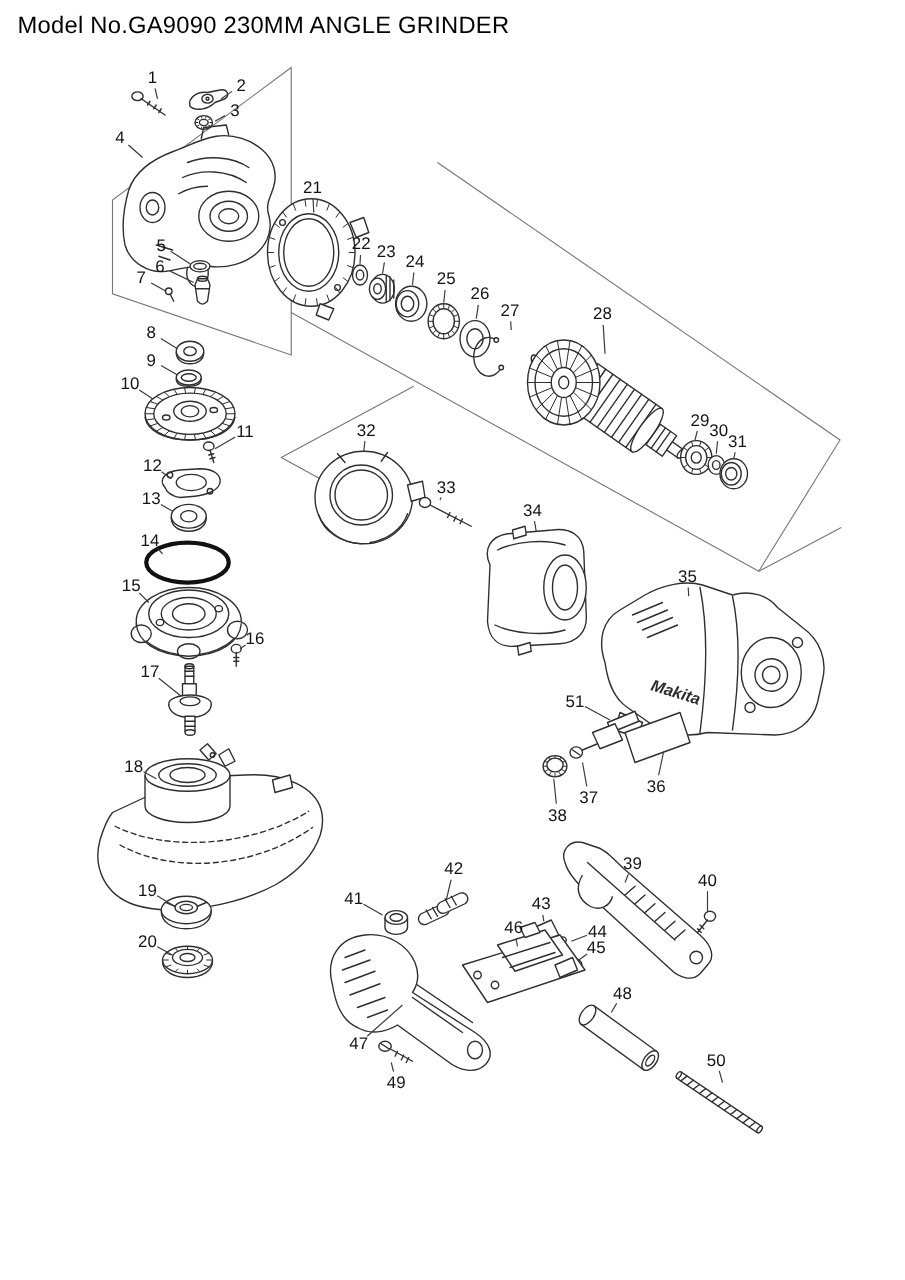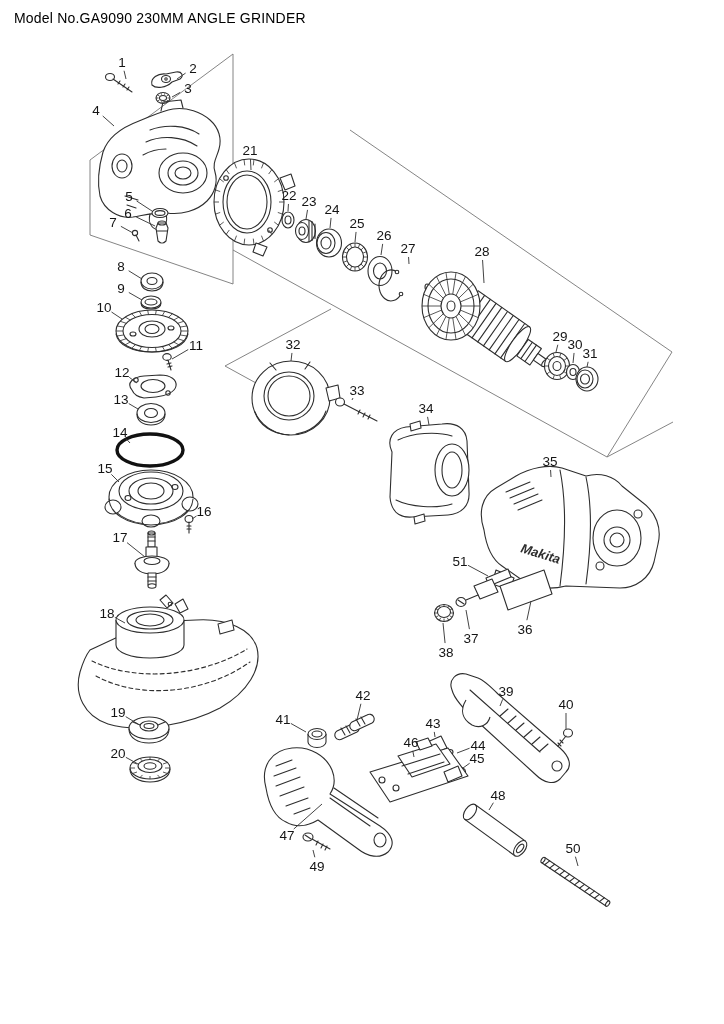--- a/index.html
+++ b/index.html
@@ -1,18 +1,18 @@
 <!DOCTYPE html>
 <html><head>
 <meta charset="utf-8">
 <style>
   html,body{margin:0;padding:0;background:#ffffff;}
   #page{position:relative;width:724px;height:1024px;background:#fff;overflow:hidden;
         font-family:"Liberation Sans", sans-serif;}
-  #title{position:absolute;left:14px;top:10px;font-size:14px;color:#000;
+  #title{position:absolute;left:14px;top:10px;font-size:19px;color:#000;
          letter-spacing:.2px;font-weight:500;text-align:right;}
   svg{position:absolute;left:0;top:0;}
   .ln{stroke:#2e2e2e;stroke-width:1.1;fill:none;stroke-linecap:round;stroke-linejoin:round;}
   .fw{stroke:#2e2e2e;stroke-width:1.1;fill:#ffffff;stroke-linejoin:round;}
   .thin{stroke:#777;stroke-width:.9;fill:none;}
   .callout-text{font-family:"Liberation Sans",sans-serif;font-size:13.5px;fill:#141414;}
   .leader{stroke:#3a3a3a;stroke-width:.95;}
 </style>
 </head>
 <body>

